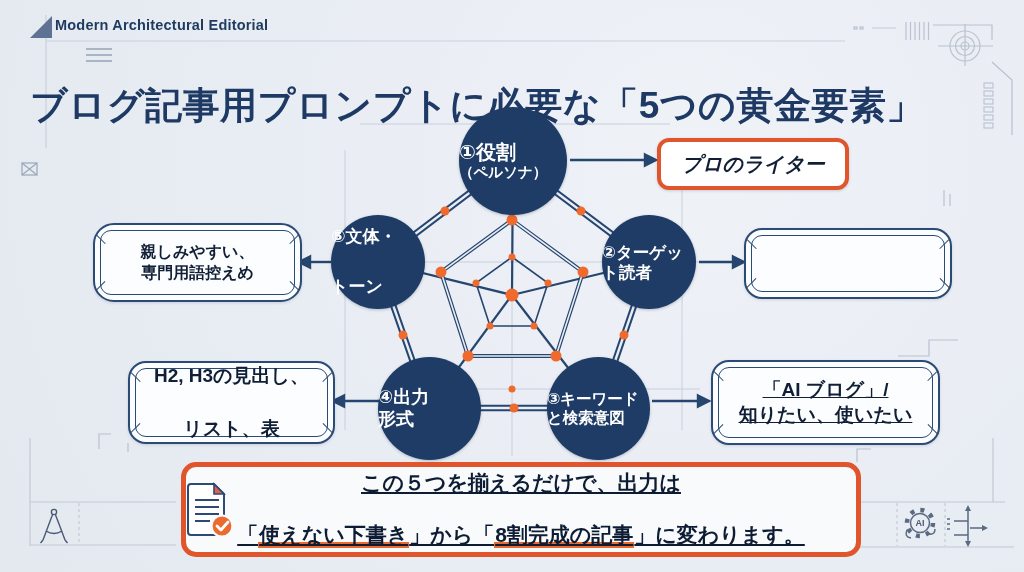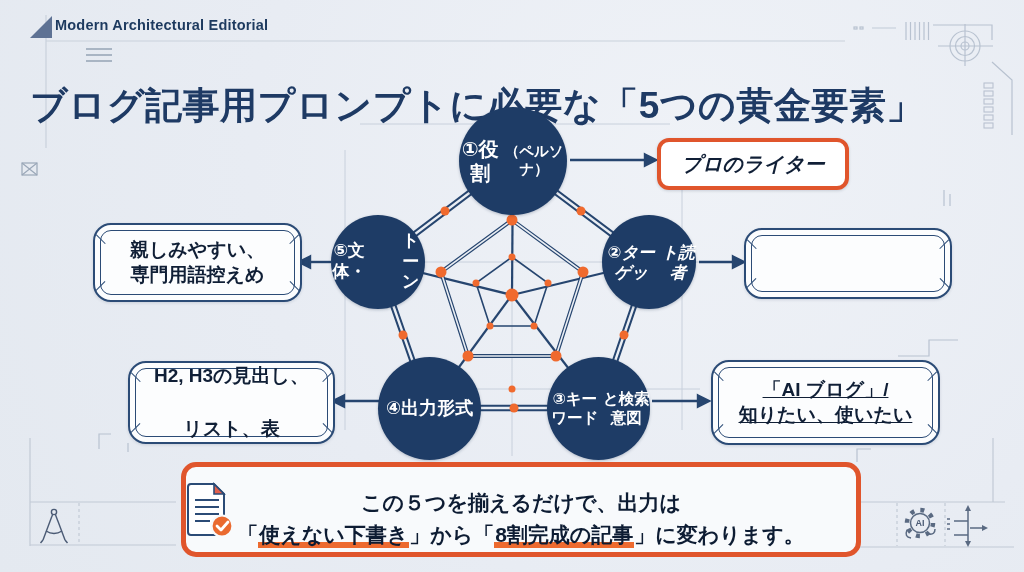--- a/index.html
+++ b/index.html
@@ -14,58 +14,58 @@
   .brand{position:absolute;left:55px;top:17px;font-size:14.5px;font-weight:700;color:#1d3a5f;letter-spacing:.2px;}
   .brand-logo{position:absolute;left:30px;top:16px;width:0;height:0;
     border-left:22px solid transparent;border-bottom:22px solid #5e7294;}
 
   
   .title{position:absolute;left:18px;top:56px;width:100%;text-align:left;
     font-size:37px;font-weight:900;color:#1e3a64;letter-spacing:.5px;margin-left:12px;}
 
   
   .node{position:absolute;border-radius:50%;background:#1e3c66;color:#fff;
-    display:flex;flex-direction:row;align-items:center;justify-content:center;
+    display:flex;flex-direction:column;align-items:flex-start;justify-content:center;
     text-align:center;font-weight:700;line-height:1.22;box-shadow:0 1px 3px rgba(20,40,70,.25);}
   .node span{display:block;}
   .n1{left:459px;top:107px;width:108px;height:108px;}
   .n1 .l1{font-size:20px;} .n1 .l2{font-size:14.5px;}
-  .n2{left:602px;top:215px;width:94px;height:94px;font-size:16.5px;font-style:italic;}
+  .n2{left:602px;top:215px;width:94px;height:94px;font-size:16.5px;}
   .n3{left:547px;top:357px;width:103px;height:103px;font-size:15.5px;}
   .n4{left:378px;top:357px;width:103px;height:103px;font-size:18px;}
   .n5{left:331px;top:215px;width:94px;height:94px;font-size:17px;gap:29px;}
 
   
   .plate{position:absolute;background:#fcfdfe;border:2.5px solid #2b4b76;border-radius:18px;
     display:flex;flex-direction:column;align-items:center;justify-content:center;
     text-align:center;color:#101f36;font-weight:700;line-height:1.3;
     box-shadow:0 1px 3px rgba(30,50,80,.15);}
   .plate::before{content:"";position:absolute;inset:5px;border:1.3px solid #2b4b76;border-radius:11px;}
   .plate .c{position:absolute;width:13px;height:1.4px;background:#2b4b76;}
   .c-tl{left:1px;top:9px;transform:rotate(45deg);transform-origin:left center;}
   .c-tr{right:1px;top:9px;transform:rotate(-45deg);transform-origin:right center;}
   .c-bl{left:1px;bottom:9px;transform:rotate(-45deg);transform-origin:left center;}
   .c-br{right:1px;bottom:9px;transform:rotate(45deg);transform-origin:right center;}
   .plate span{position:relative;display:block;}
-  .p-tone{left:93px;top:223px;width:205px;height:75px;font-size:19px;}
+  .p-tone{left:93px;top:223px;width:205px;height:75px;font-size:16px;border-radius:21px;}
   .p-format{left:128px;top:361px;width:203px;height:79px;font-size:19px;gap:28px;}
   .p-audience{left:744px;top:228px;width:204px;height:67px;font-size:20px;}
   .p-keywords{left:711px;top:360px;width:225px;height:81px;font-size:19px;text-decoration:underline;}
 
   
   .callout-orange{position:absolute;left:657px;top:138px;width:184px;height:44px;
     background:#fff;border:4px solid #e0552c;border-radius:12px;
     display:flex;align-items:center;justify-content:center;
     font-size:20px;font-weight:800;color:#101f36;box-shadow:0 1px 3px rgba(30,50,80,.18);font-style:italic;}
 
   
   .summary{position:absolute;left:181px;top:462px;width:670px;height:85px;
     background:#f8fafc;border:5px solid #e0552c;border-radius:15px;
-    display:flex;flex-direction:column;align-items:center;justify-content:flex-end;
-    font-size:21px;font-weight:800;color:#0d1c33;line-height:1.55;}
+    display:flex;flex-direction:column;align-items:center;justify-content:space-between;
+    font-size:21px;font-weight:800;color:#0d1c33;line-height:1.55;text-decoration:underline;}
   .summary .hl{background:linear-gradient(to top,#ed6a2f 24%,rgba(0,0,0,0) 24%);padding:0 1px 2px 1px;}
   .doc-icon{position:absolute;right:12px;top:13px;}
 </style>
 </head>
 <body>
 
 <div class="stage">
 
   <svg width="1024" height="572" viewBox="0 0 1024 572">
     <g stroke="#c9d1dc" stroke-width="1.2" fill="none">

